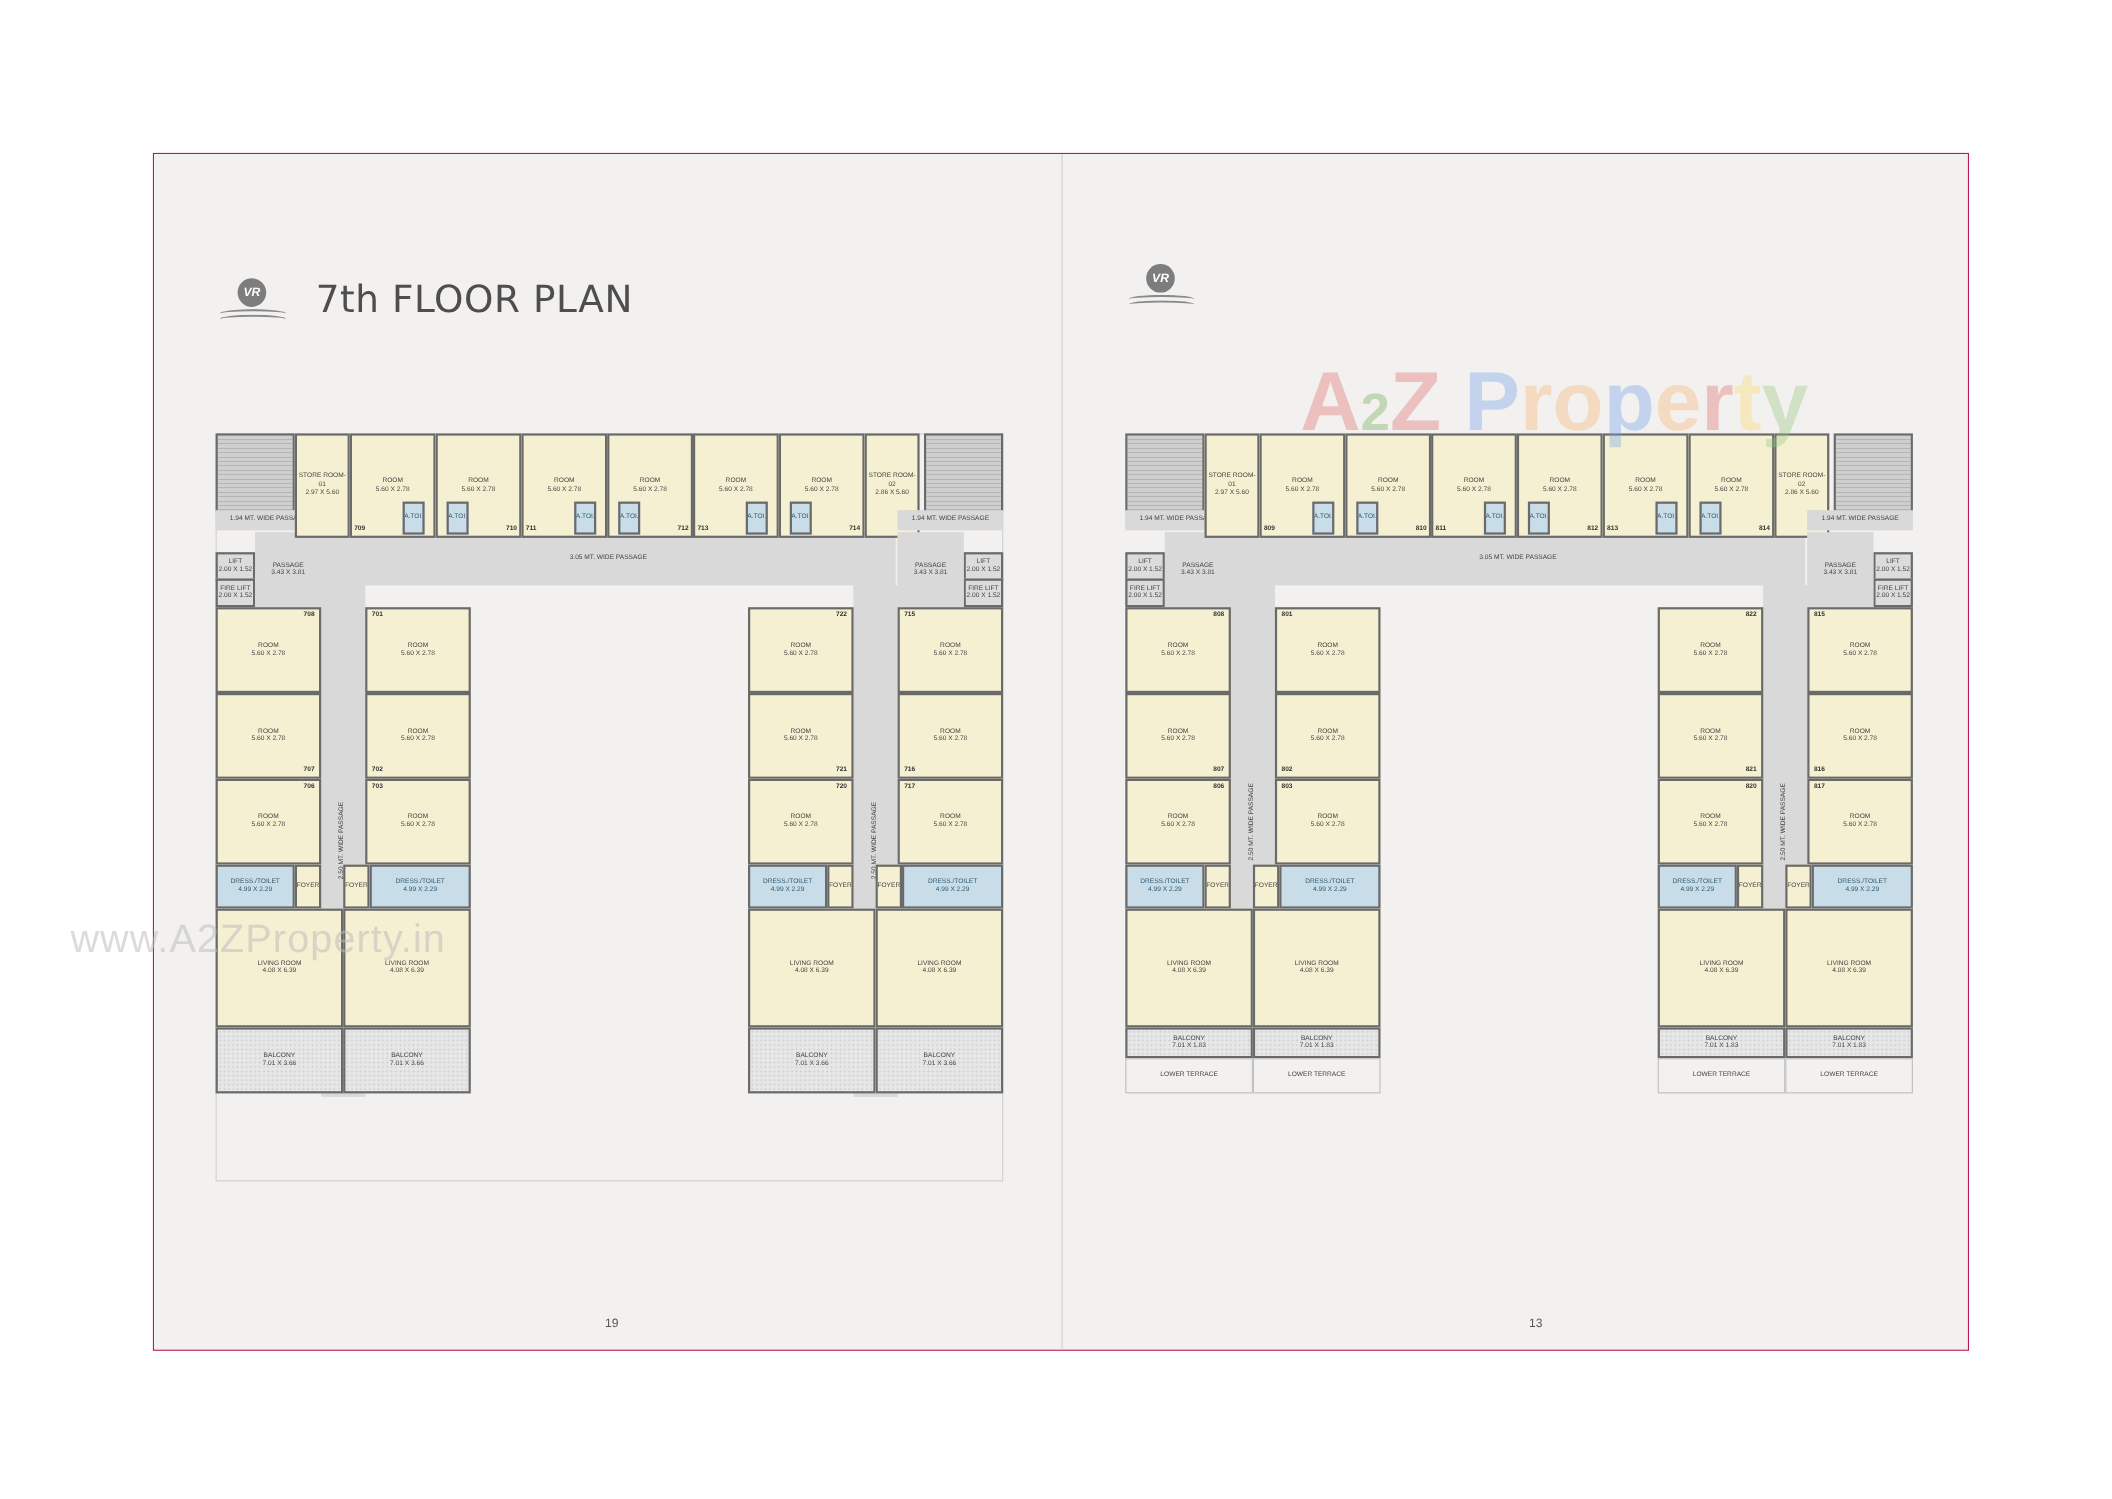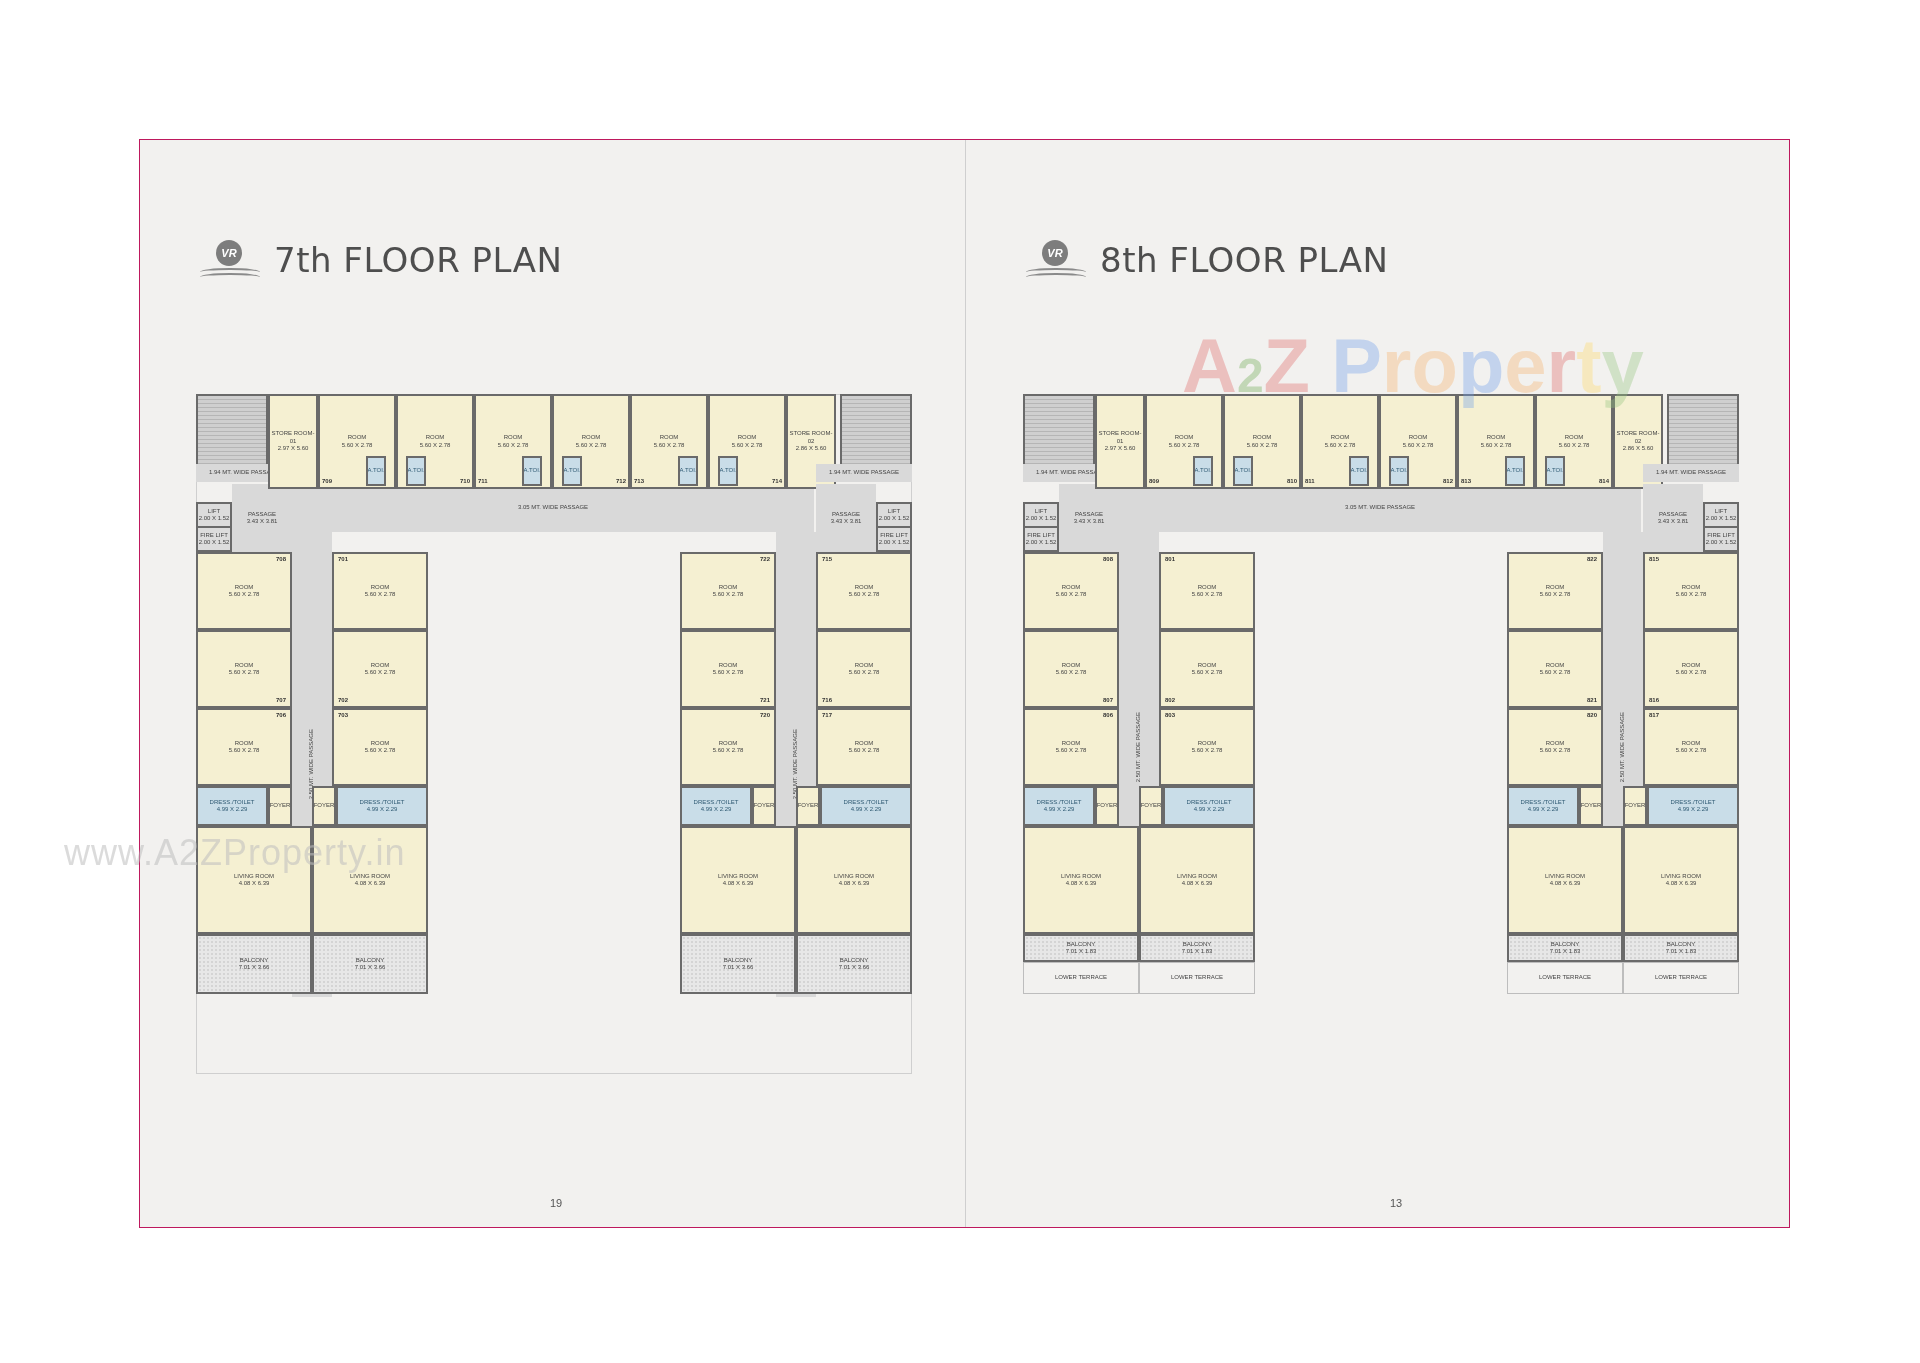--- a/index.html
+++ b/index.html
@@ -5,21 +5,21 @@
   html,body{margin:0;padding:0;}
   body{width:1920px;height:1363px;background:#ffffff;position:relative;overflow:hidden;font-family:"Liberation Sans",sans-serif;}
   .spread{position:absolute;left:139px;top:139px;width:1651px;height:1089px;background:#f2f1ef;border:1px solid #be185d;box-sizing:border-box;}
   .page{position:absolute;top:0;height:100%;width:825px;}
   .page.left{left:0;}
   .page.right{left:825px;border-left:1px solid #cfcfcf;}
   .title{position:absolute;top:100px;left:60px;display:flex;align-items:center;gap:14px;}
   .logo{position:relative;width:60px;height:40px;}
   .logo .circ{position:absolute;left:16px;top:0;width:26px;height:26px;border-radius:50%;background:#7d7d7d;color:#fff;font-size:11px;font-weight:bold;line-height:26px;text-align:center;font-style:italic;}
   .logo .wave{position:absolute;left:0;width:60px;height:6px;border-top:2px solid #8a8a8a;border-radius:50% 50% 0 0;}
-  .title h1{margin:0;font-family:"DejaVu Sans",sans-serif;font-weight:normal;font-size:34px;color:#4e4e4e;letter-spacing:0.5px;}
+  .title h1{margin:13px;font-family:"DejaVu Sans",sans-serif;font-weight:normal;font-size:34px;color:#4e4e4e;letter-spacing:0.5px;}
   .pagenum{position:absolute;bottom:18px;font-size:11px;color:#555;font-family:"Liberation Sans Narrow","Liberation Sans",sans-serif;}
   .plan{position:absolute;left:56px;top:254px;width:716px;height:680px;}
   .plan .frame{position:absolute;left:0;top:0;width:716px;height:680px;border:1px solid #cfcfcf;box-sizing:border-box;}
   .r{position:absolute;box-sizing:border-box;border:2px solid #6a6a6a;background:#f5f0d2;font-size:6px;color:#444;text-align:center;display:flex;flex-direction:column;align-items:center;justify-content:center;line-height:1.25;overflow:hidden;}
   .r.t{background:#c9dde8;color:#2f5a73;}
   .r.p{background:#d9d9d9;border-color:#d9d9d9;}
   .r.s{background:#dcdcdc;}
   .r.b{background:#e7e7e7;background-image:radial-gradient(#d4d4d4 1px,transparent 1px);background-size:4px 4px;}
   .r.lt{background:#f2f1ef;border:1px solid #bdbdbd;}
   .num{position:absolute;font-size:6px;font-weight:bold;color:#333;}
@@ -275,21 +275,20 @@
     <div class="pagenum" style="left:410px;">19</div>
   </div>
 
   <div class="page right">
     <div class="title">
       <div class="logo">
         <div class="circ">VR</div>
         <div class="wave" style="top:28px"></div>
         <div class="wave" style="top:33px"></div>
       </div>
-      <h1>8th FLOOR PLAN</h1>
     </div>
 
     <div class="plan" style="left:57px;">
       <div class="stair" style="left:0;top:0;width:72px;height:72px;"></div>
       <div class="r p" style="left:0;top:70px;width:96px;height:18px;">
           <span>1.94 MT. WIDE PASSAGE</span>
         </div>
       <div class="r s" style="left:0;top:108px;width:36px;height:26px;">
           <span>LIFT</span>
           <span>2.00 X 1.52</span>

